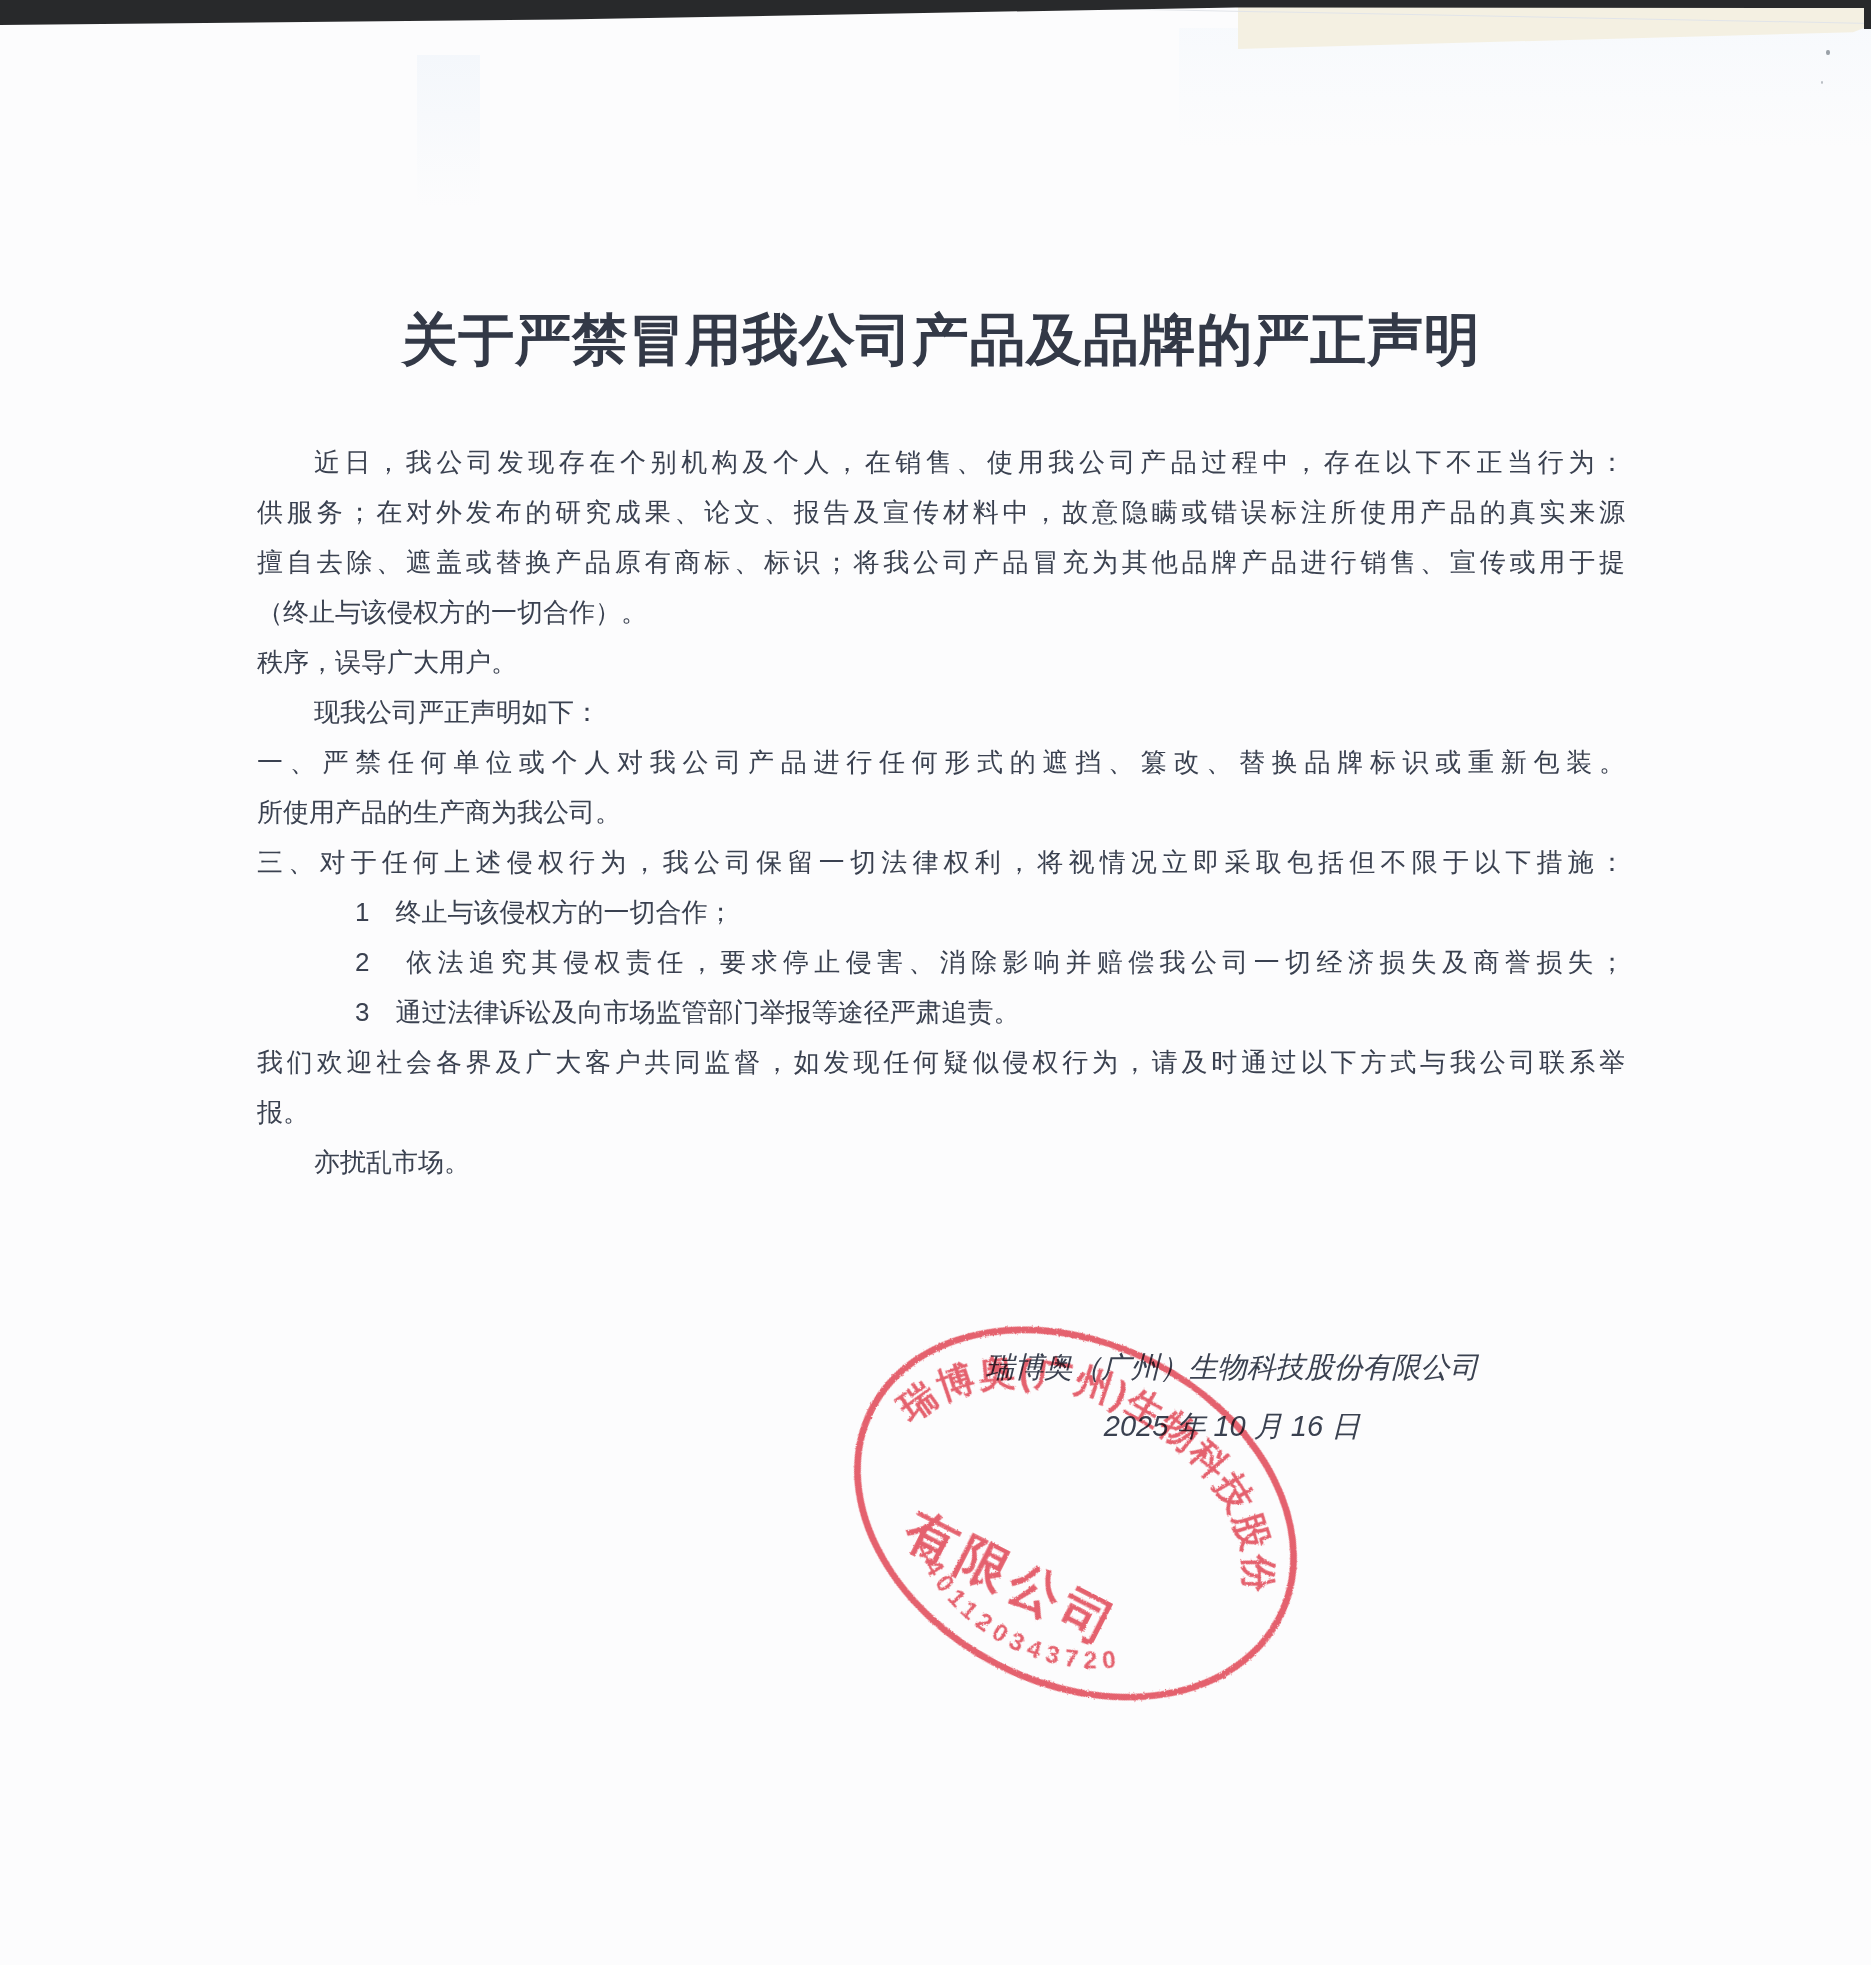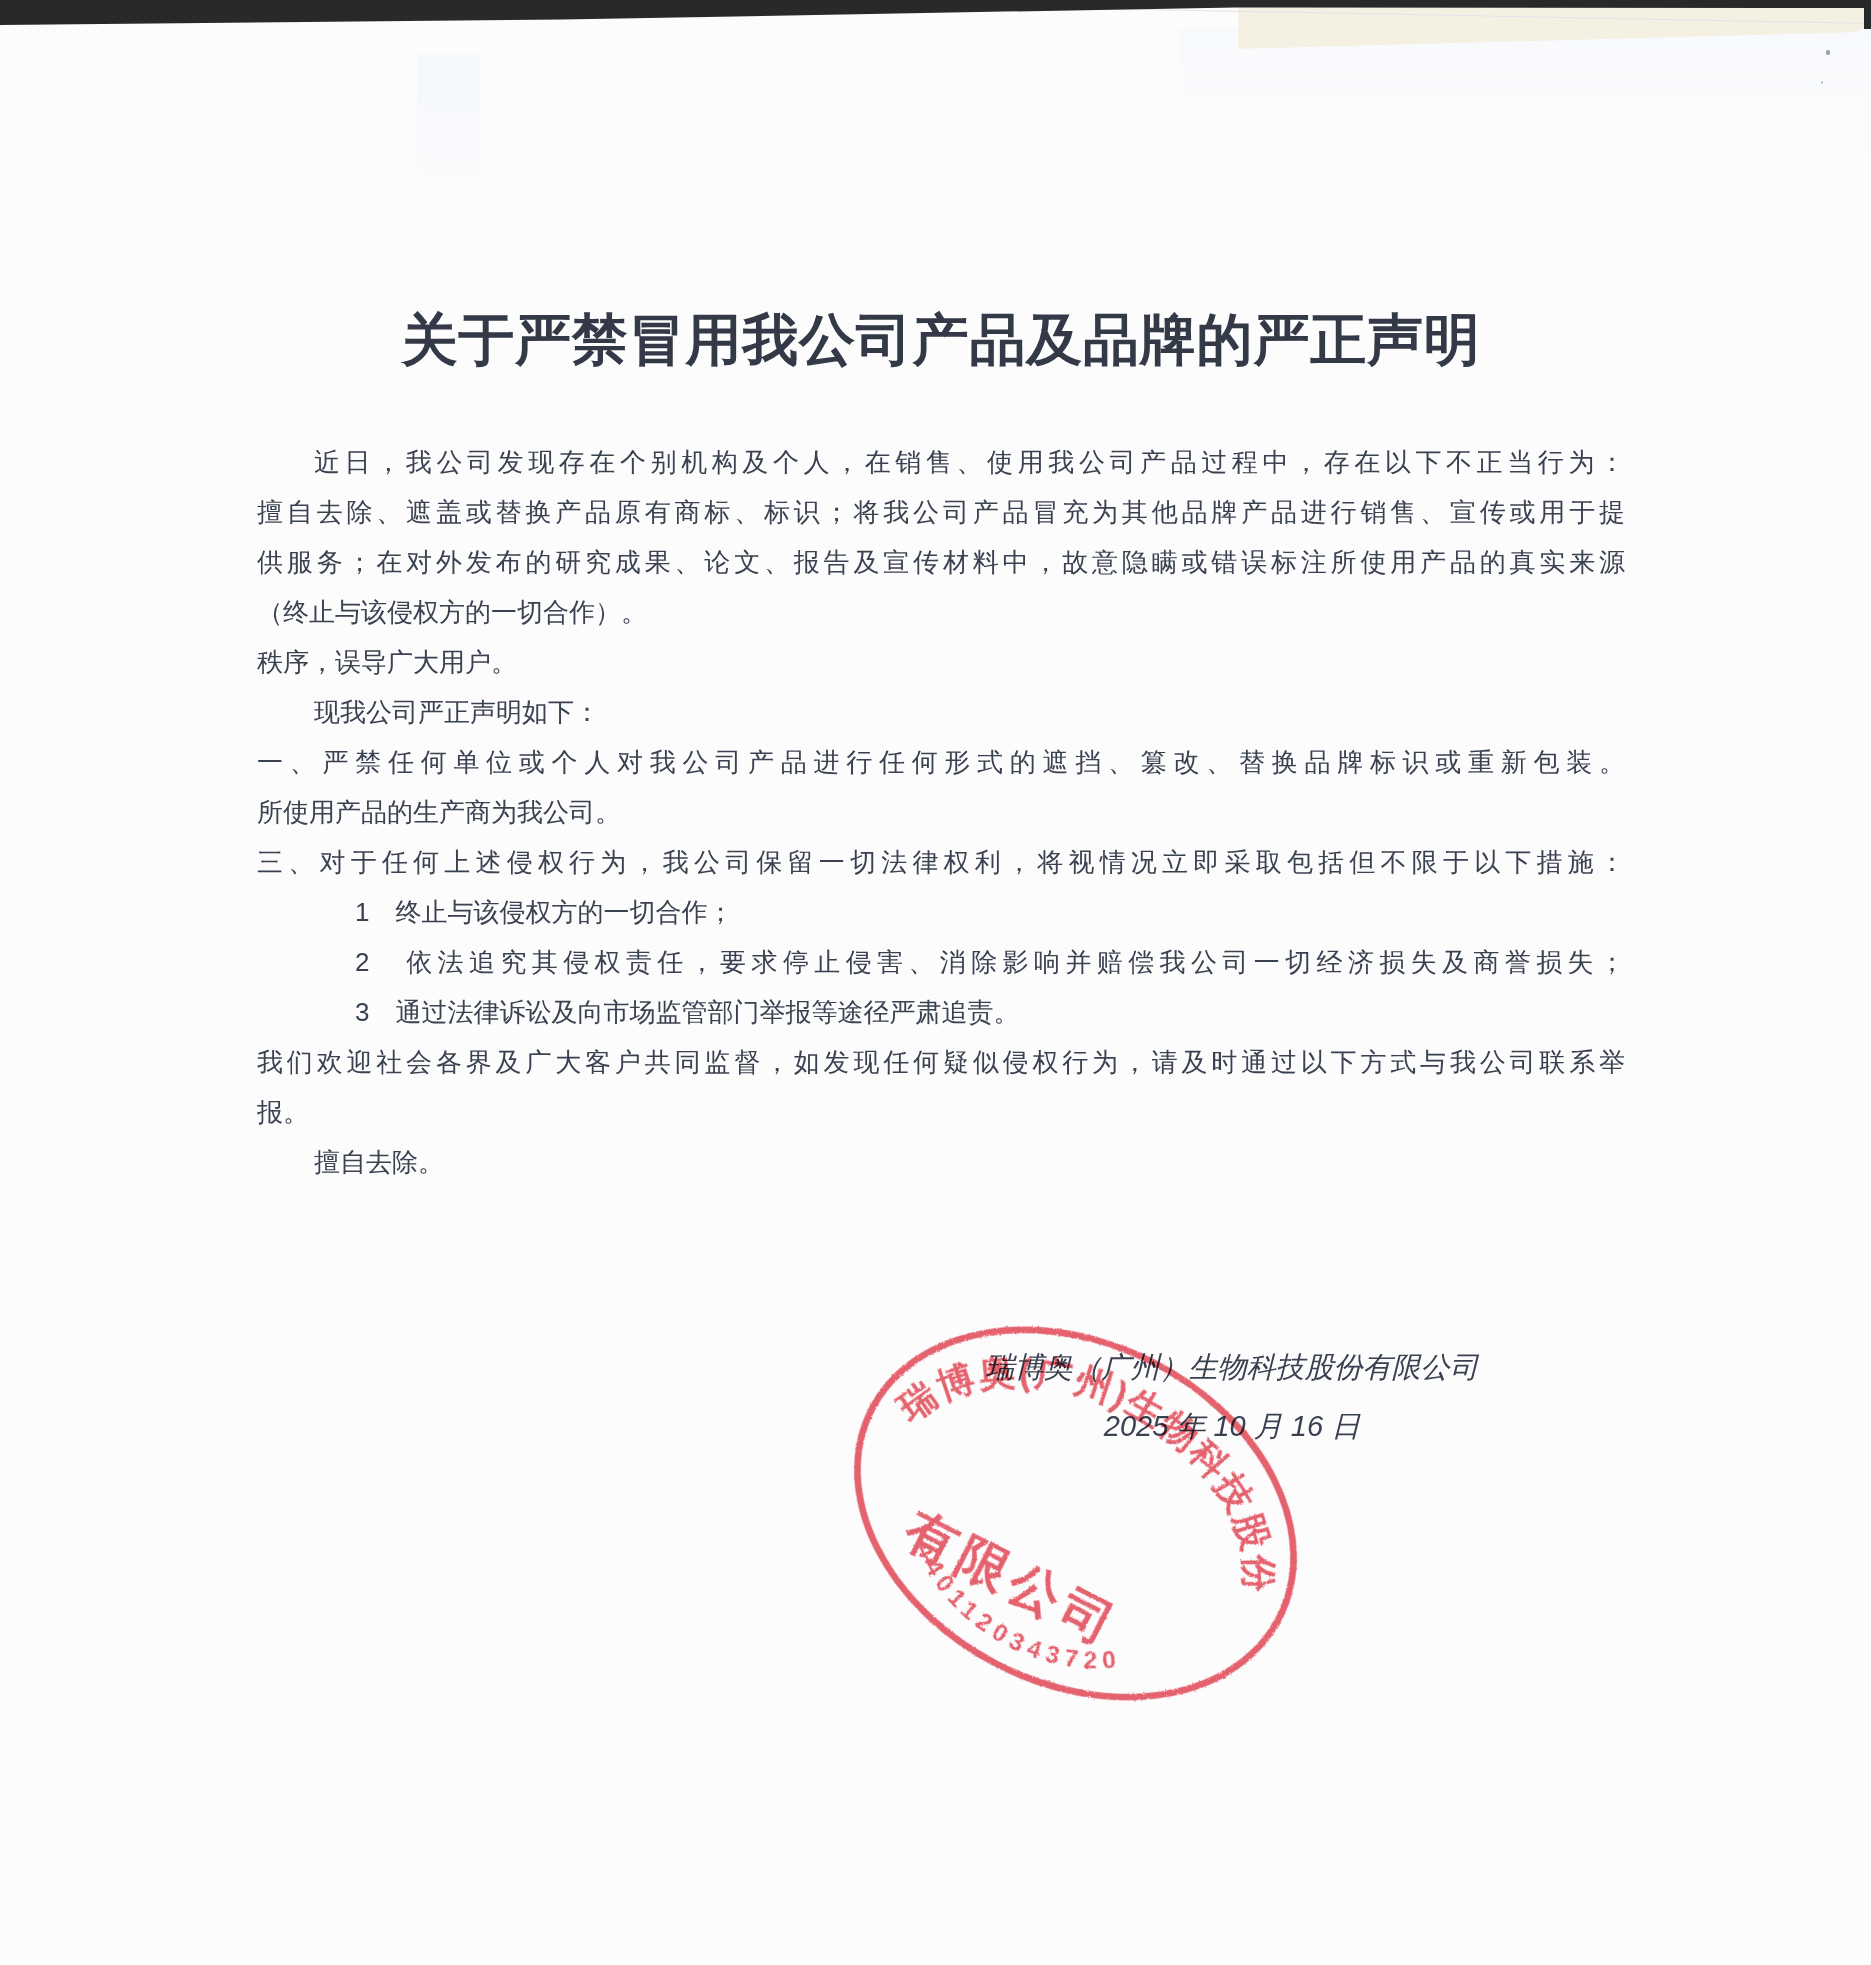--- a/index.html
+++ b/index.html
@@ -82,34 +82,34 @@
   <div class="scan-line"></div>
   <div class="scan-bar"></div>
   <div class="scan-corner"></div>
   <div class="speck a"></div>
   <div class="speck b"></div>
 
   <div class="doc-title">关于严禁冒用我公司产品及品牌的严正声明</div>
 
   <div class="doc-body">
       <div class="line indent j">近日，我公司发现存在个别机构及个人，在销售、使用我公司产品过程中，存在以下不正当行为：</div>
+      <div class="line j">供服务；在对外发布的研究成果、论文、报告及宣传材料中，故意隐瞒或错误标注所使用产品的真实来源</div>
       <div class="line j">擅自去除、遮盖或替换产品原有商标、标识；将我公司产品冒充为其他品牌产品进行销售、宣传或用于提</div>
-      <div class="line j">供服务；在对外发布的研究成果、论文、报告及宣传材料中，故意隐瞒或错误标注所使用产品的真实来源</div>
       <div class="line">（终止与该侵权方的一切合作）。</div>
       <div class="line">秩序，误导广大用户。</div>
       <div class="line indent">现我公司严正声明如下：</div>
       <div class="line j">一、严禁任何单位或个人对我公司产品进行任何形式的遮挡、篡改、替换品牌标识或重新包装。</div>
       <div class="line">所使用产品的生产商为我公司。</div>
       <div class="line j">三、对于任何上述侵权行为，我公司保留一切法律权利，将视情况立即采取包括但不限于以下措施：</div>
       <div class="line num">1　终止与该侵权方的一切合作；</div>
       <div class="line num j">2　依法追究其侵权责任，要求停止侵害、消除影响并赔偿我公司一切经济损失及商誉损失；</div>
       <div class="line num">3　通过法律诉讼及向市场监管部门举报等途径严肃追责。</div>
       <div class="line j">我们欢迎社会各界及广大客户共同监督，如发现任何疑似侵权行为，请及时通过以下方式与我公司联系举</div>
       <div class="line">报。</div>
-      <div class="line indent">擅自去除。</div>
+      <div class="line indent">亦扰乱市场。</div>
     </div>
 
   <div class="sig-block">
     <div>瑞博奥（广州）生物科技股份有限公司</div>
     <div>2025 年 10 月 16 日</div>
   </div>
 
   <div class="stamp">
     <svg width="487" height="369" viewBox="0 0 1240 940" xmlns="http://www.w3.org/2000/svg">
       <defs>

